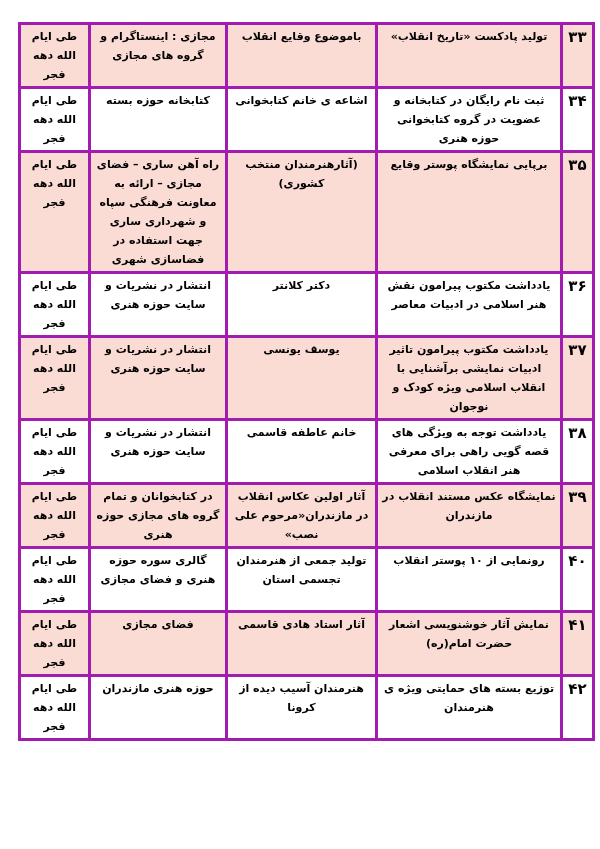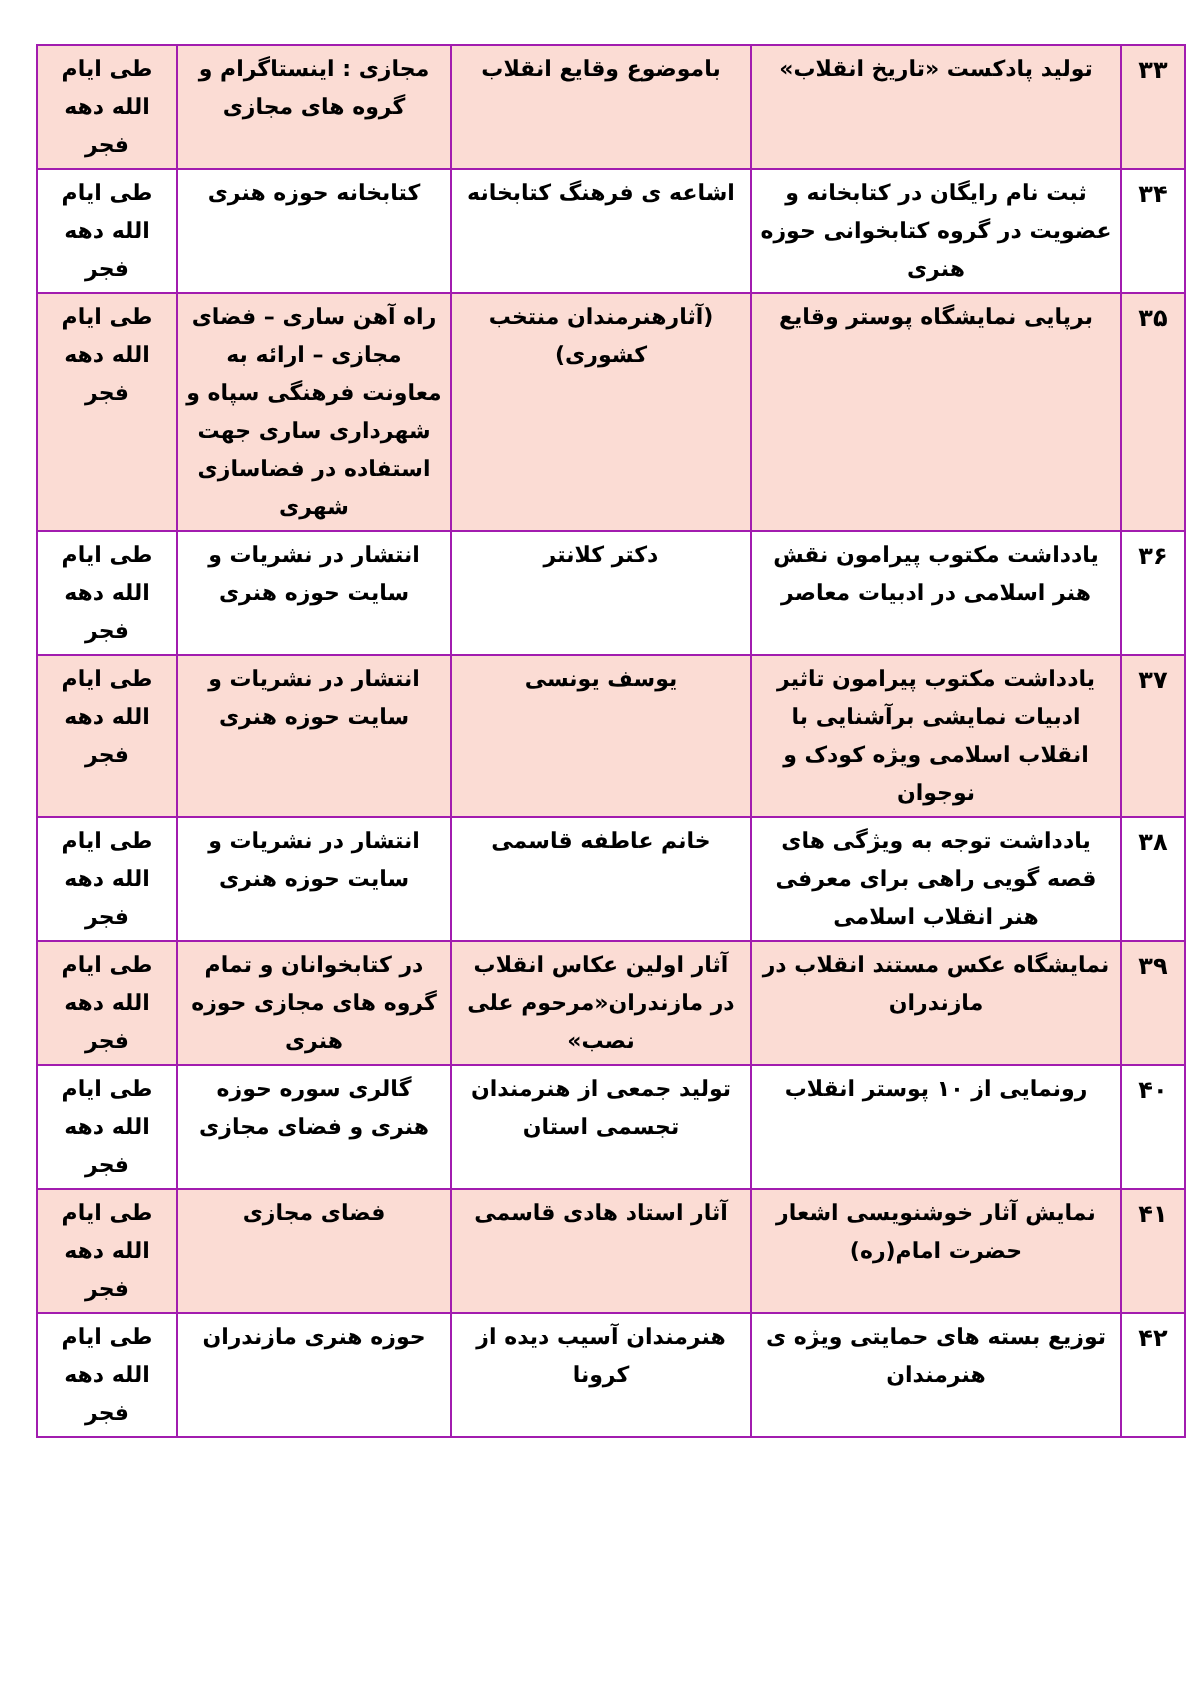--- a/index.html
+++ b/index.html
@@ -19,34 +19,34 @@
   table.schedule {
     position: absolute;
     top: 22px;
     left: 18px;
     width: 574px;
     border-collapse: collapse;
     table-layout: fixed;
     direction: rtl;
   }
   table.schedule td {
-    border: 1px solid #a21caf;
+    border: 3px solid #a21caf;
     vertical-align: top;
     text-align: center;
     font-size: 11px;
     font-weight: bold;
     line-height: 19px;
     padding: 2px 4px;
     word-wrap: break-word;
   }
   table.schedule tr.shaded td {
     background: #fbdcd4;
   }
   table.schedule td.num {
-    font-size: 12px;
+    font-size: 15px;
     padding-top: 3px;
   }
 </style>
 </head>
 <body>
 
 <div class="page">
   <table class="schedule">
     <colgroup>
       <col style="width:32px">
@@ -59,22 +59,22 @@
         <tr class="shaded" style="height: 41px;">
     <td class="num">۳۳</td>
     <td class="title">تولید پادکست «تاریخ انقلاب»</td>
     <td class="subject">باموضوع وقایع انقلاب</td>
     <td class="venue">مجازی : اینستاگرام و گروه های مجازی</td>
     <td class="time">طی ایام الله دهه فجر</td>
   </tr>
         <tr style="height: 47px;">
     <td class="num">۳۴</td>
     <td class="title">ثبت نام رایگان در کتابخانه و عضویت در گروه کتابخوانی حوزه هنری</td>
-    <td class="subject">اشاعه ی فرهنگ کتابخانه</td>
-    <td class="venue">کتابخانه حوزه هنری</td>
+    <td class="subject">اشاعه ی خانم کتابخوانی</td>
+    <td class="venue">کتابخانه حوزه بسته</td>
     <td class="time">طی ایام الله دهه فجر</td>
   </tr>
         <tr class="shaded" style="height: 100px;">
     <td class="num">۳۵</td>
     <td class="title">برپایی نمایشگاه پوستر وقایع</td>
     <td class="subject">(آثارهنرمندان منتخب کشوری)</td>
     <td class="venue">راه آهن ساری – فضای مجازی – ارائه به معاونت فرهنگی سپاه و شهرداری ساری جهت استفاده در فضاسازی شهری</td>
     <td class="time">طی ایام الله دهه فجر</td>
   </tr>
         <tr style="height: 38px;">

